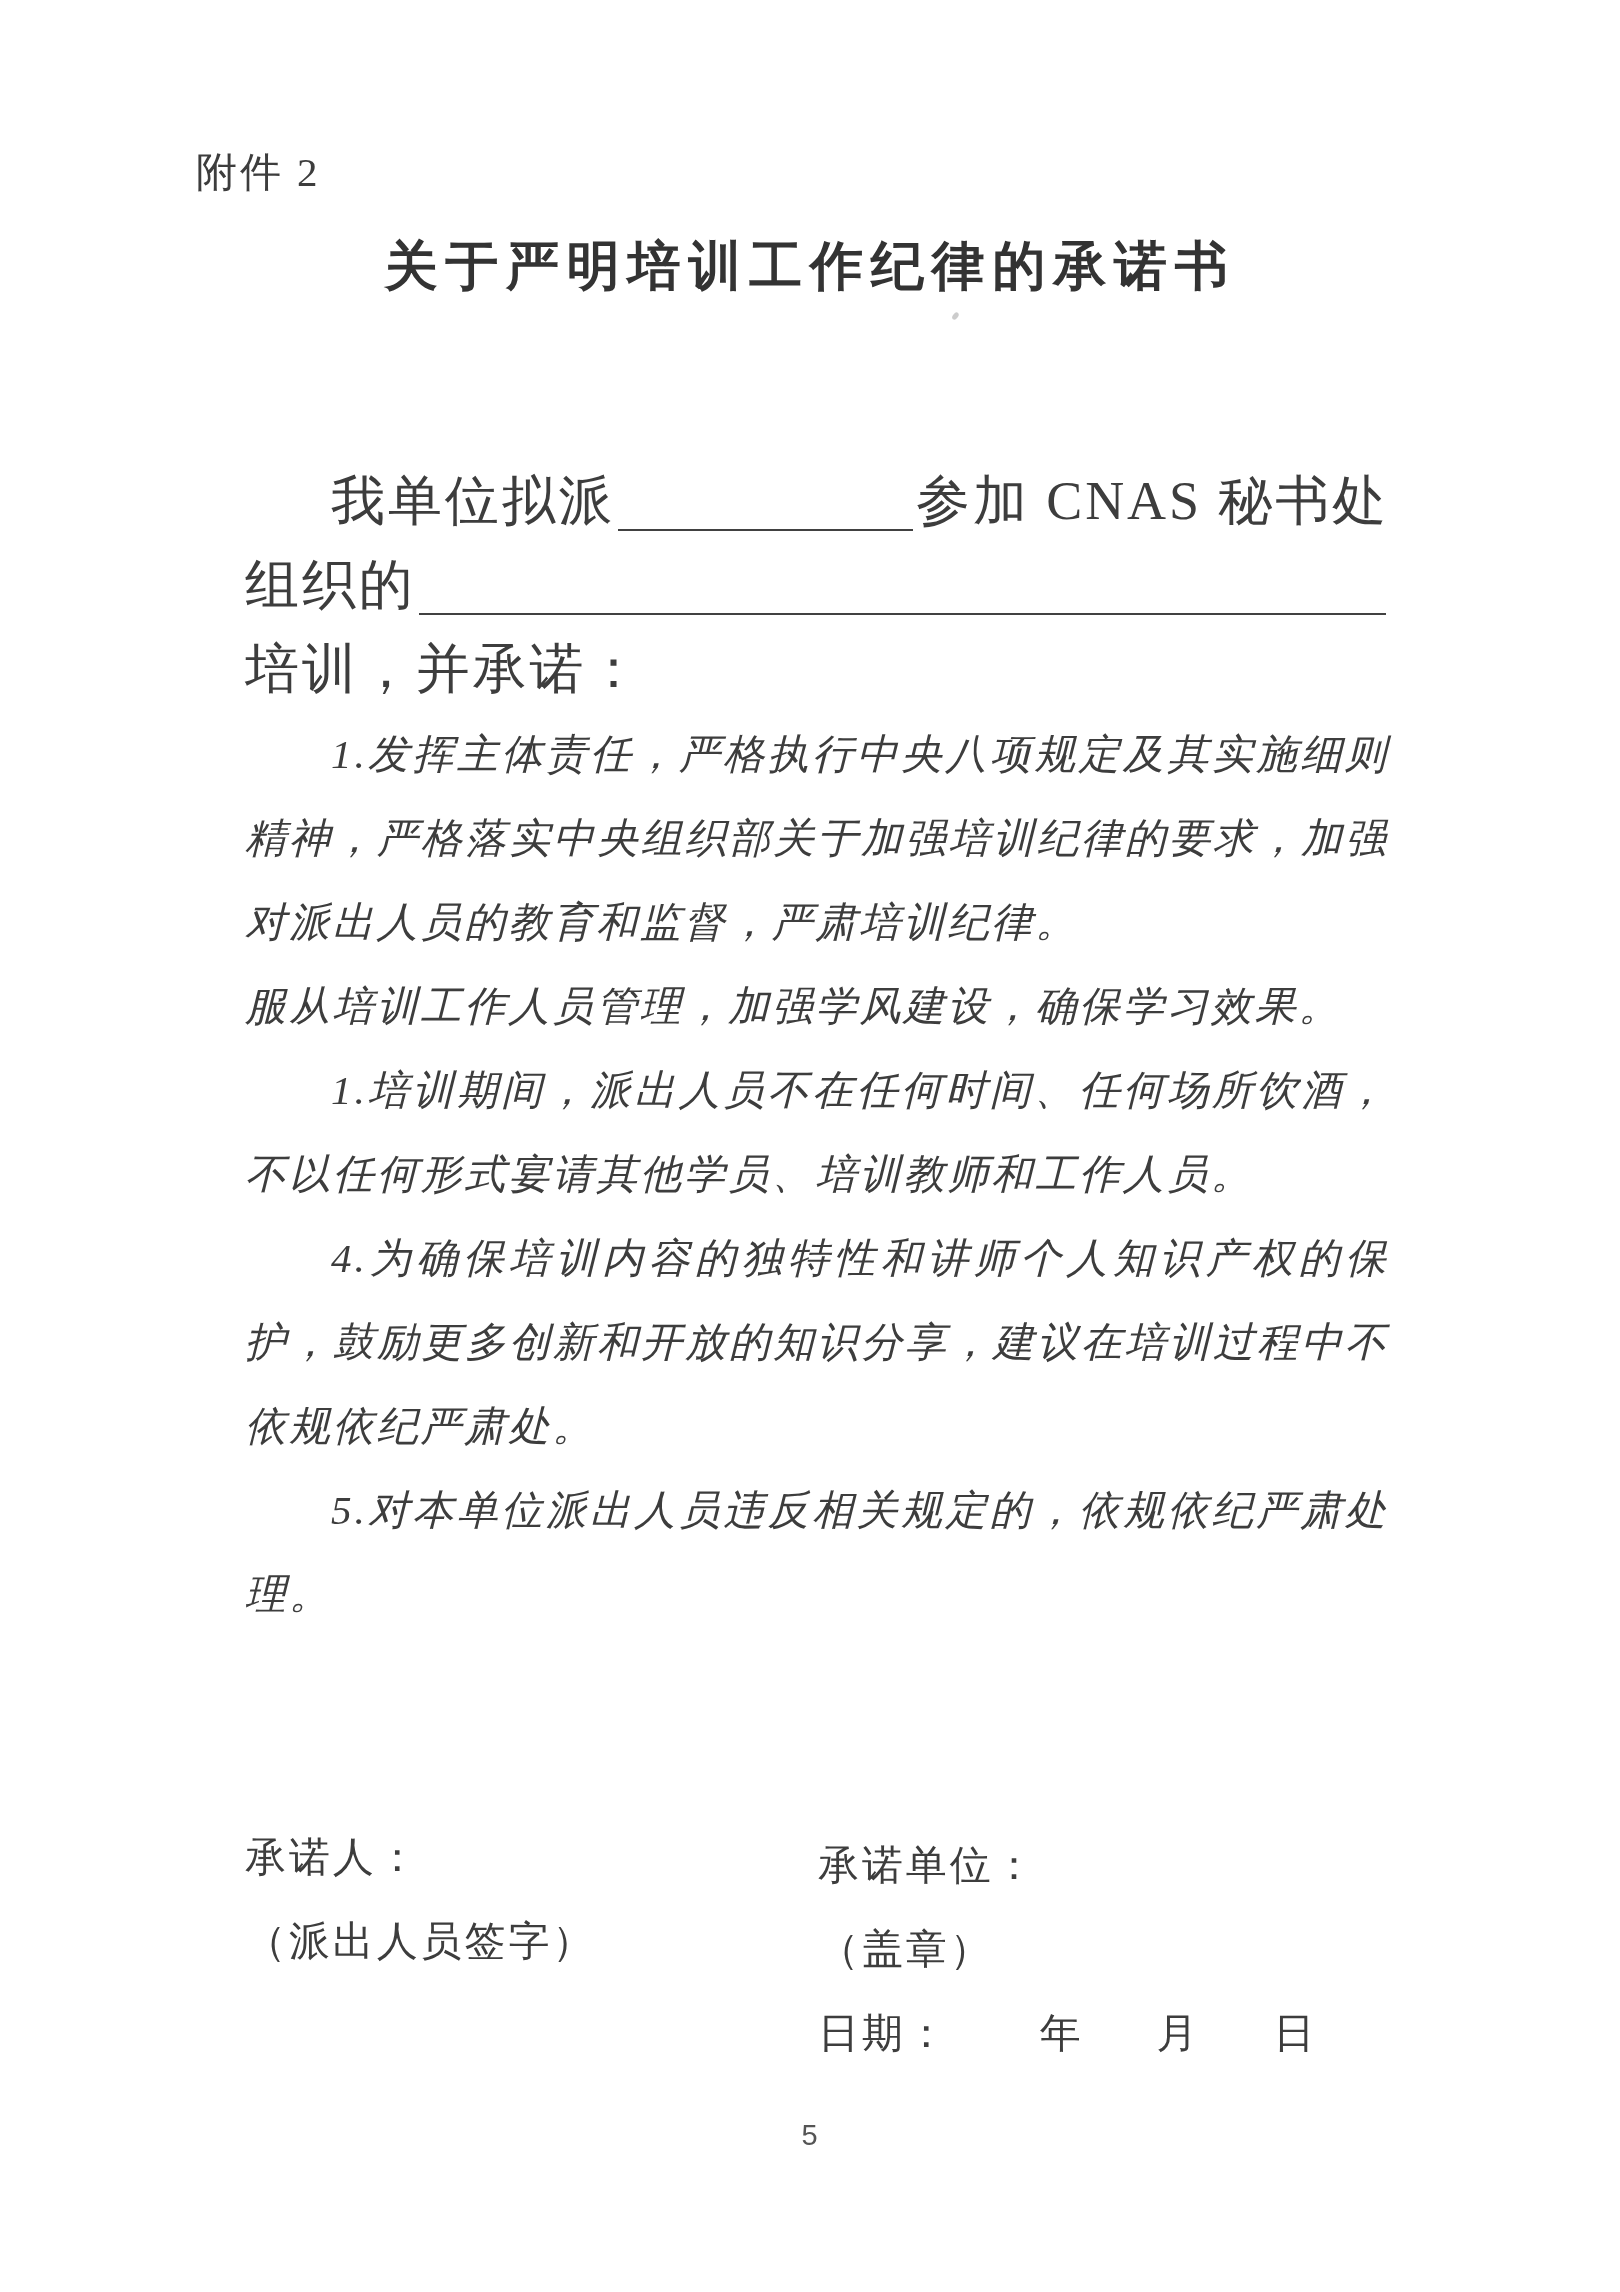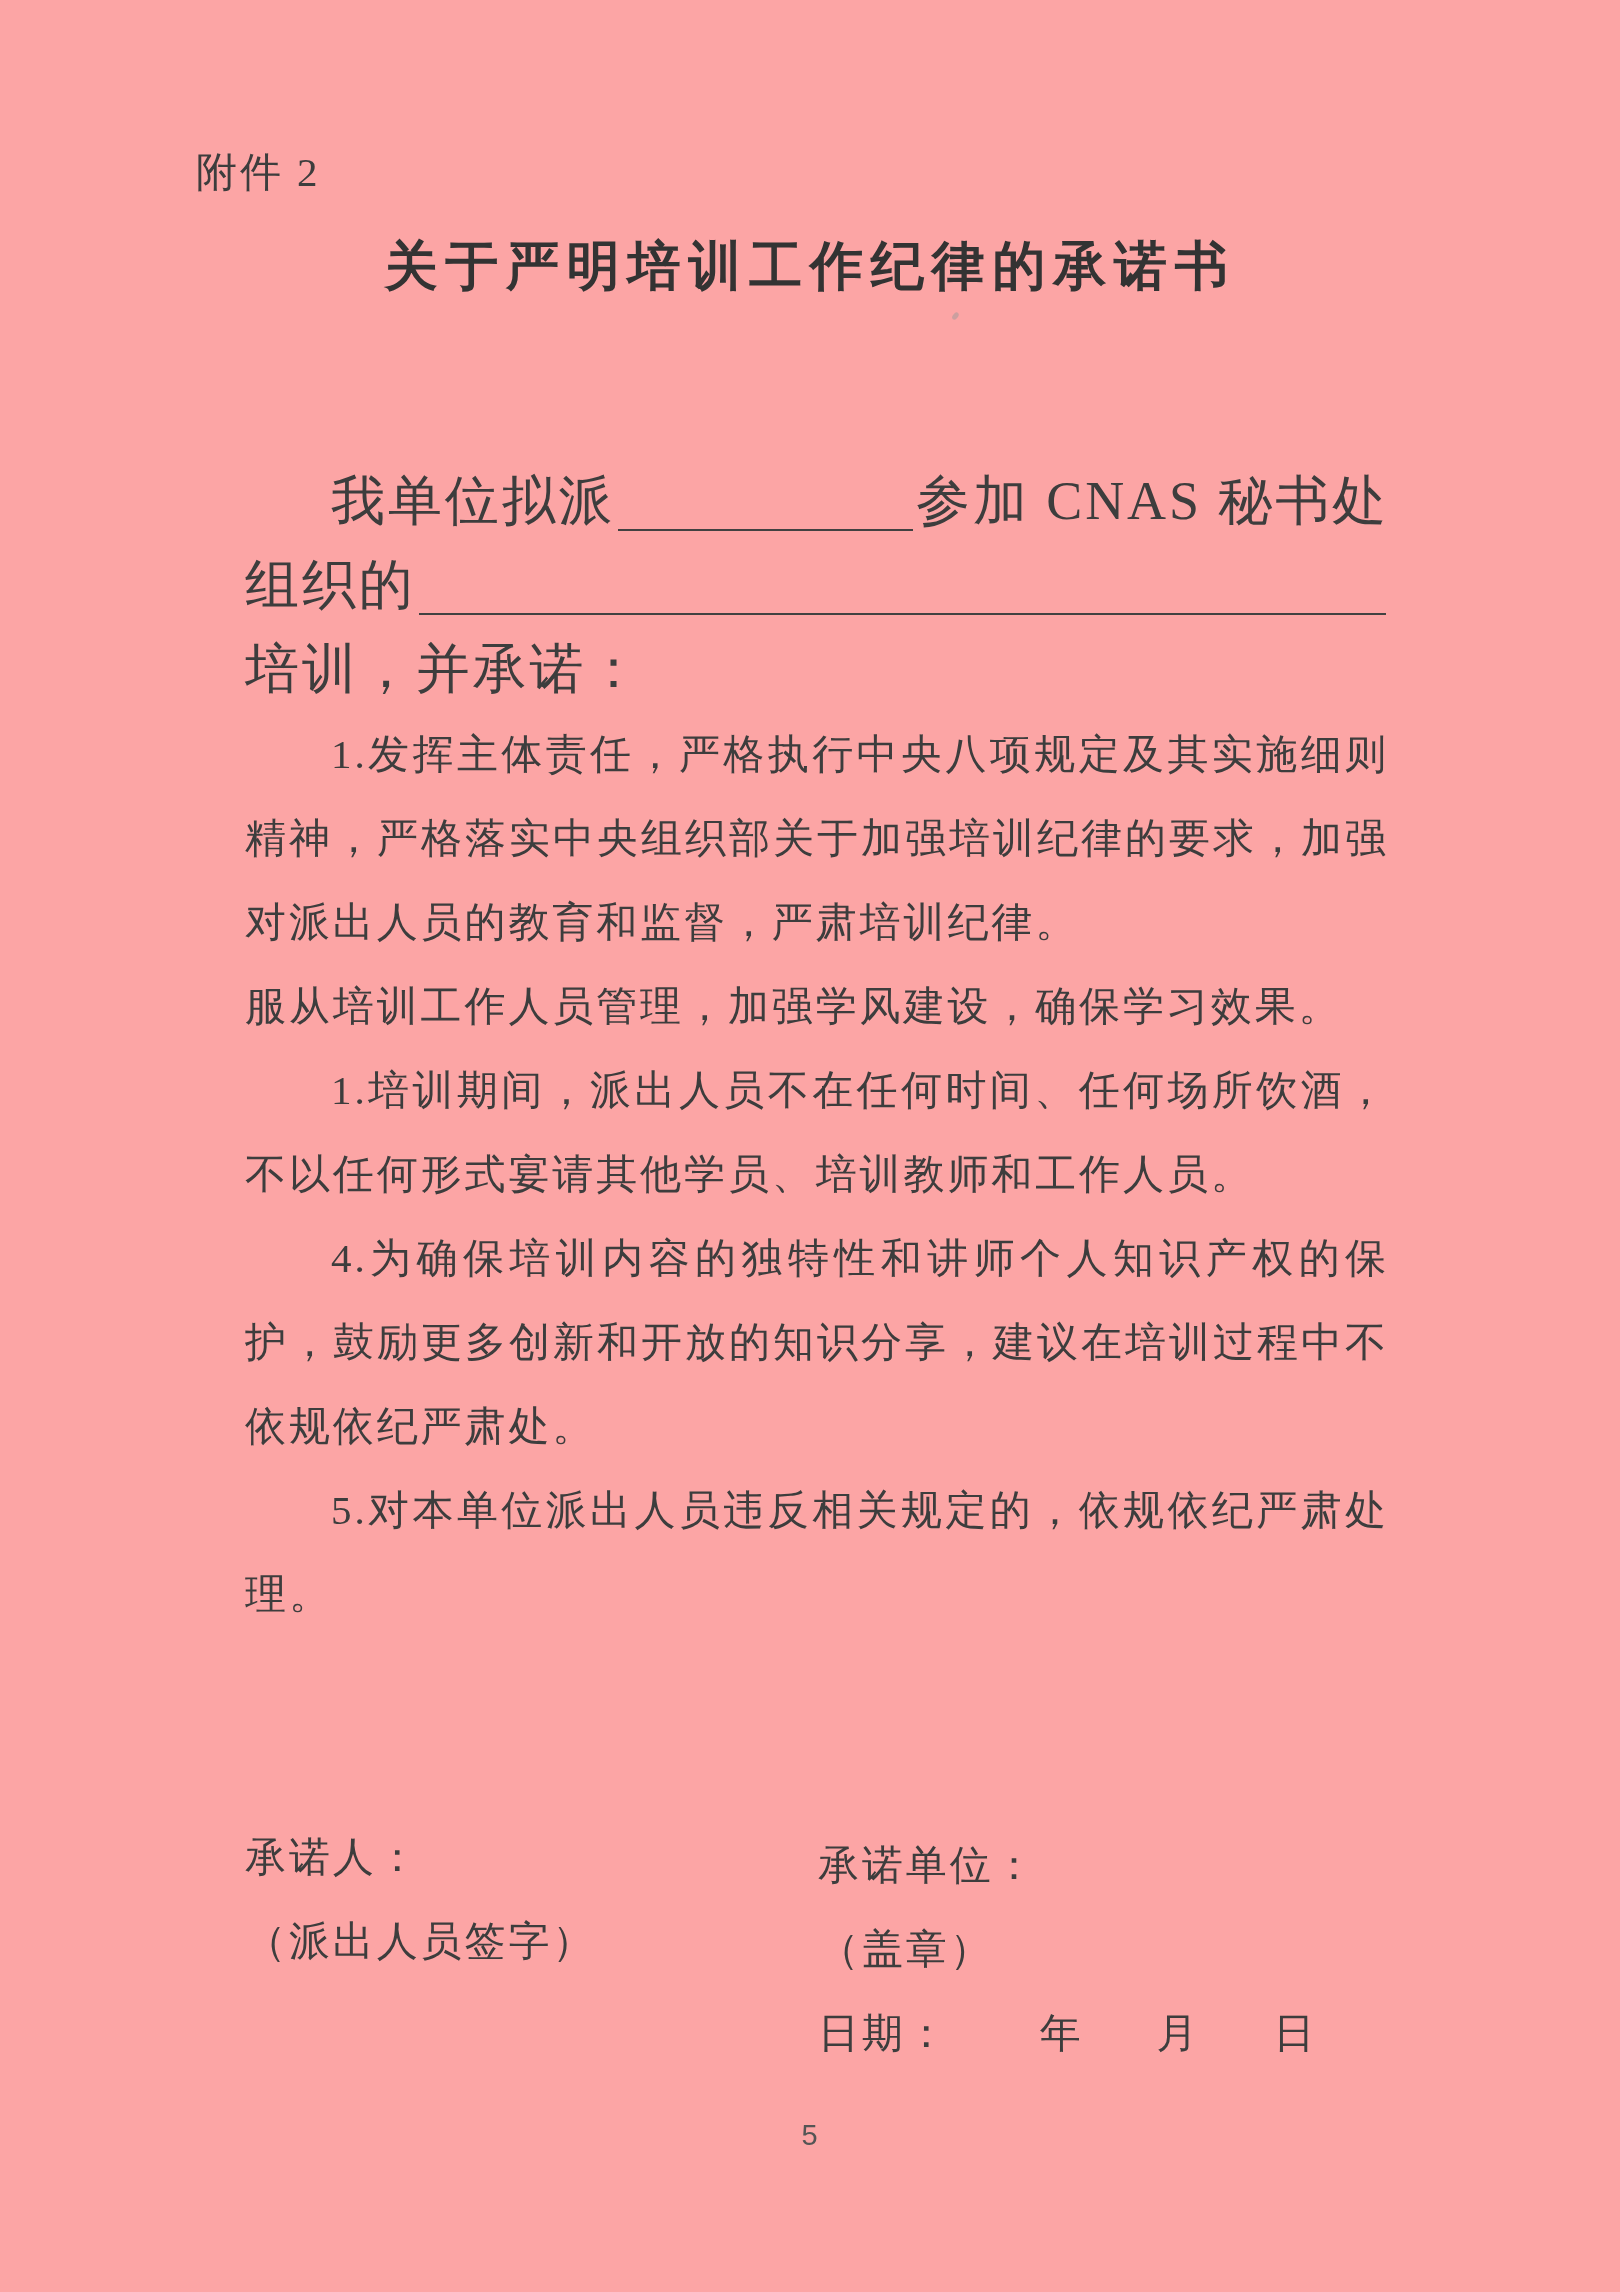--- a/index.html
+++ b/index.html
@@ -1,20 +1,20 @@
 <!DOCTYPE html>
 <html><head>
 <meta charset="utf-8">
 <style>
   html,body { margin:0; padding:0; background:#e8e8e8; }
   .page {
     position:relative;
     width:1620px; height:2293px;
     margin:0 auto;
-    background:#fca5a5;
+    background:#ffffff;
     overflow:hidden;
     color:#3d3d3d;
     font-family:"Liberation Serif","DejaVu Serif",serif;
   }
   .attachment {
     position:absolute; left:196px; top:145px;
     font-size:41px; letter-spacing:2.9px;
   }
   .title {
     position:absolute; left:0; right:0; top:231px; margin:0;
@@ -40,20 +40,21 @@
     flex:1 1 auto; height:57px;
     border-bottom:2.9px solid #414141;
     margin:0 2.9px;
   }
   
   .body-lines { position:absolute; left:245px; top:712px; width:1144px; }
   .b-line {
     height:84px; line-height:84px;
     font-size:41px; letter-spacing:2.9px;
     white-space:pre;
+    font-style:italic;
   }
   .b-line.indent { padding-left:86px; }
   .b-line.fill {
     white-space:normal;
     text-align:justify;
     text-align-last:justify;
     text-justify:inter-character;
   }
   
   .sig {

